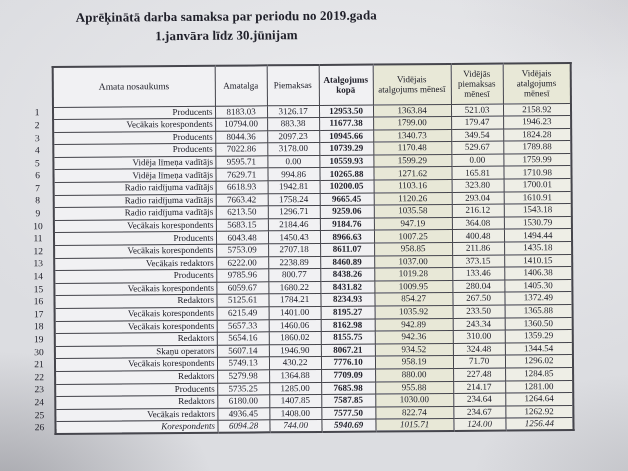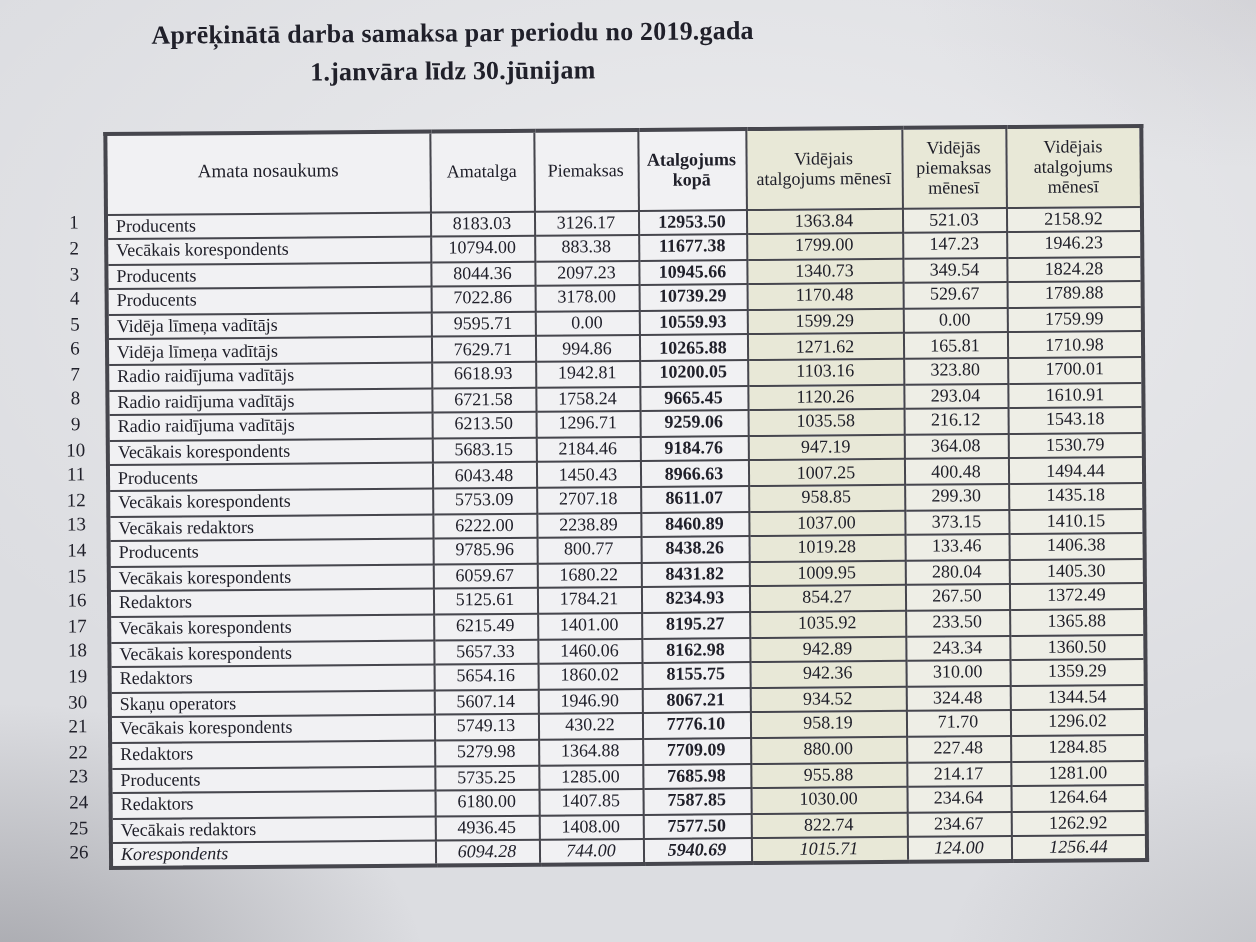--- a/index.html
+++ b/index.html
@@ -60,21 +60,21 @@
     border-top-width:2px;
   }
   thead th.h-name{font-size:9.5px;}
   td.nr, th.nr{
     border:none;background:transparent;
     text-align:center;padding:0 5px 0 0;font-size:9.5px;
   }
   th:nth-child(2), td:nth-child(2){border-left-width:2px;}
   th:last-child, td:last-child{border-right-width:2px;}
   tbody tr:last-child td:not(.nr){border-bottom-width:2px;font-style:italic;}
-  .c-name{text-align:left;padding-left:4px;margin-left:21px;}
+  .c-name{text-align:right;padding-left:4px;margin-left:21px;}
   .c-num{text-align:center;}
   .bold{font-weight:bold;}
   .tint{background:var(--tint);}
   .tint-light{background:var(--tint-light);}
 </style>
 </head>
 <body>
 
 <div class="doc">
   <div class="title">
@@ -117,21 +117,21 @@
             <td class="c-num tint-light">521.03</td>
             <td class="c-num tint-light">2158.92</td>
           </tr>
           <tr>
             <td class="nr">2</td>
             <td class="c-name">Vecākais korespondents</td>
             <td class="c-num">10794.00</td>
             <td class="c-num">883.38</td>
             <td class="c-num bold">11677.38</td>
             <td class="c-num tint">1799.00</td>
-            <td class="c-num tint-light">147.23</td>
+            <td class="c-num tint-light">179.47</td>
             <td class="c-num tint-light">1946.23</td>
           </tr>
           <tr>
             <td class="nr">3</td>
             <td class="c-name">Producents</td>
             <td class="c-num">8044.36</td>
             <td class="c-num">2097.23</td>
             <td class="c-num bold">10945.66</td>
             <td class="c-num tint">1340.73</td>
             <td class="c-num tint-light">349.54</td>
@@ -173,21 +173,21 @@
             <td class="c-num">6618.93</td>
             <td class="c-num">1942.81</td>
             <td class="c-num bold">10200.05</td>
             <td class="c-num tint">1103.16</td>
             <td class="c-num tint-light">323.80</td>
             <td class="c-num tint-light">1700.01</td>
           </tr>
           <tr>
             <td class="nr">8</td>
             <td class="c-name">Radio raidījuma vadītājs</td>
-            <td class="c-num">6721.58</td>
+            <td class="c-num">7663.42</td>
             <td class="c-num">1758.24</td>
             <td class="c-num bold">9665.45</td>
             <td class="c-num tint">1120.26</td>
             <td class="c-num tint-light">293.04</td>
             <td class="c-num tint-light">1610.91</td>
           </tr>
           <tr>
             <td class="nr">9</td>
             <td class="c-name">Radio raidījuma vadītājs</td>
             <td class="c-num">6213.50</td>
@@ -217,21 +217,21 @@
             <td class="c-num tint-light">400.48</td>
             <td class="c-num tint-light">1494.44</td>
           </tr>
           <tr>
             <td class="nr">12</td>
             <td class="c-name">Vecākais korespondents</td>
             <td class="c-num">5753.09</td>
             <td class="c-num">2707.18</td>
             <td class="c-num bold">8611.07</td>
             <td class="c-num tint">958.85</td>
-            <td class="c-num tint-light">299.30</td>
+            <td class="c-num tint-light">211.86</td>
             <td class="c-num tint-light">1435.18</td>
           </tr>
           <tr>
             <td class="nr">13</td>
             <td class="c-name">Vecākais redaktors</td>
             <td class="c-num">6222.00</td>
             <td class="c-num">2238.89</td>
             <td class="c-num bold">8460.89</td>
             <td class="c-num tint">1037.00</td>
             <td class="c-num tint-light">373.15</td>

